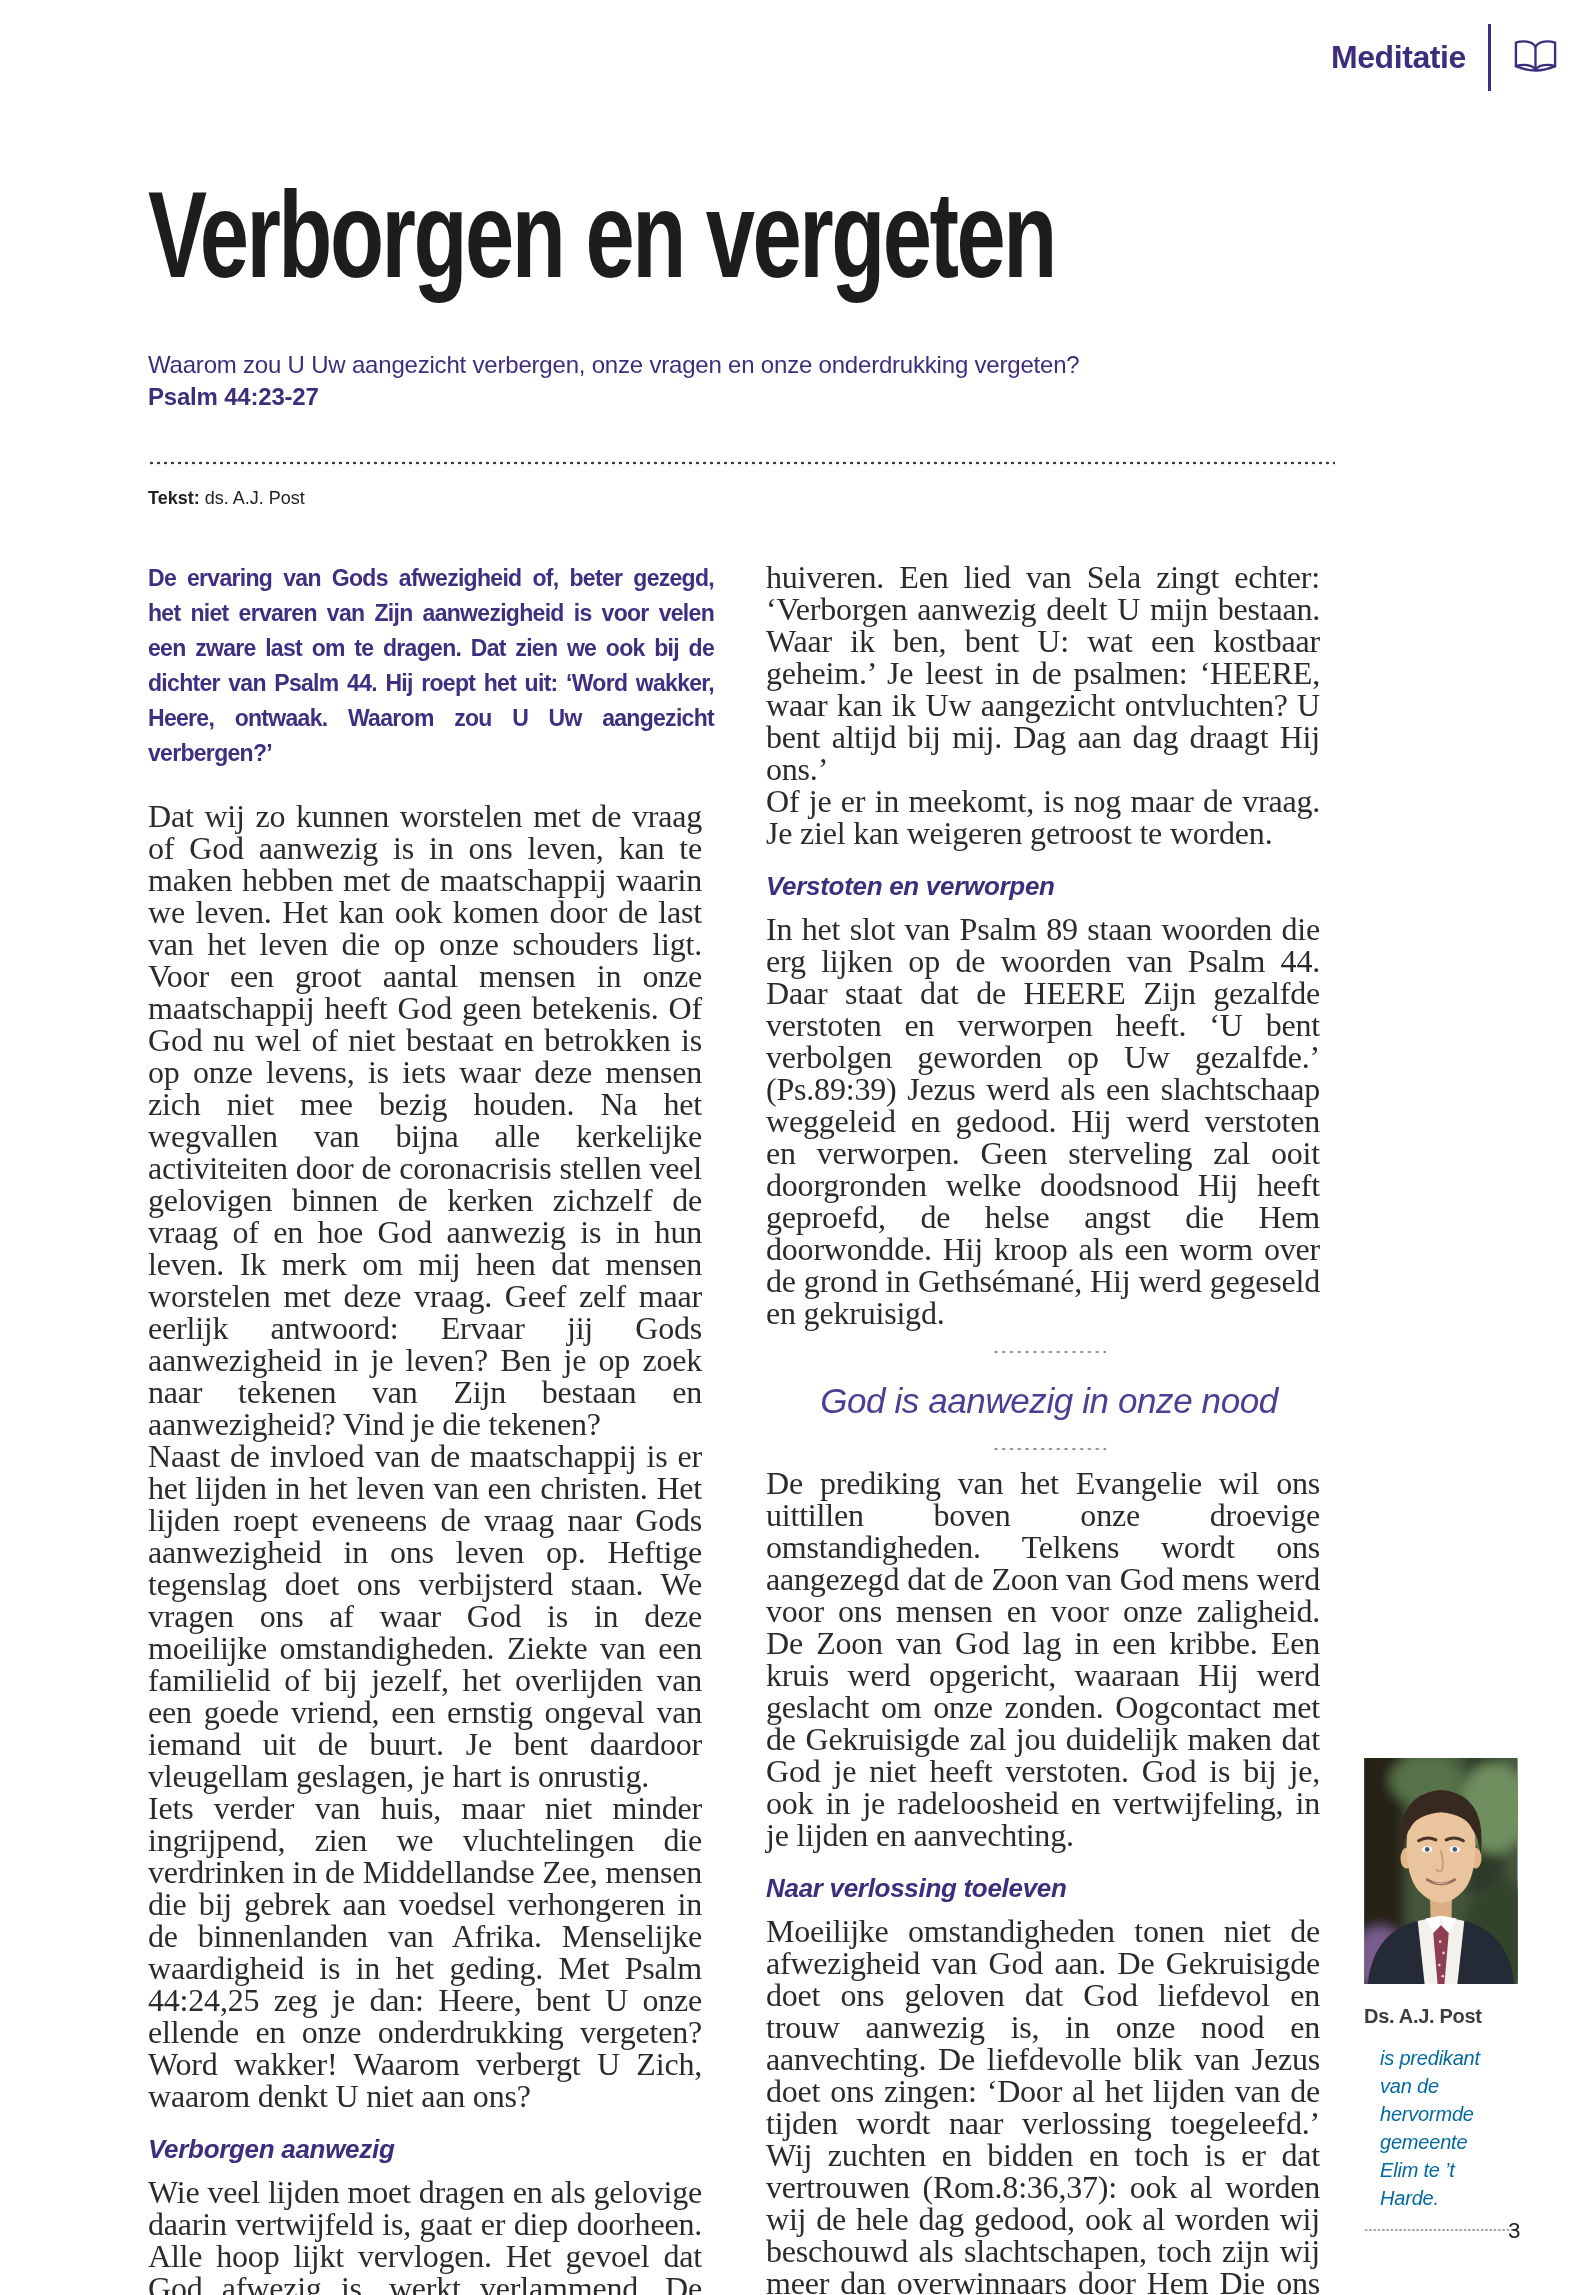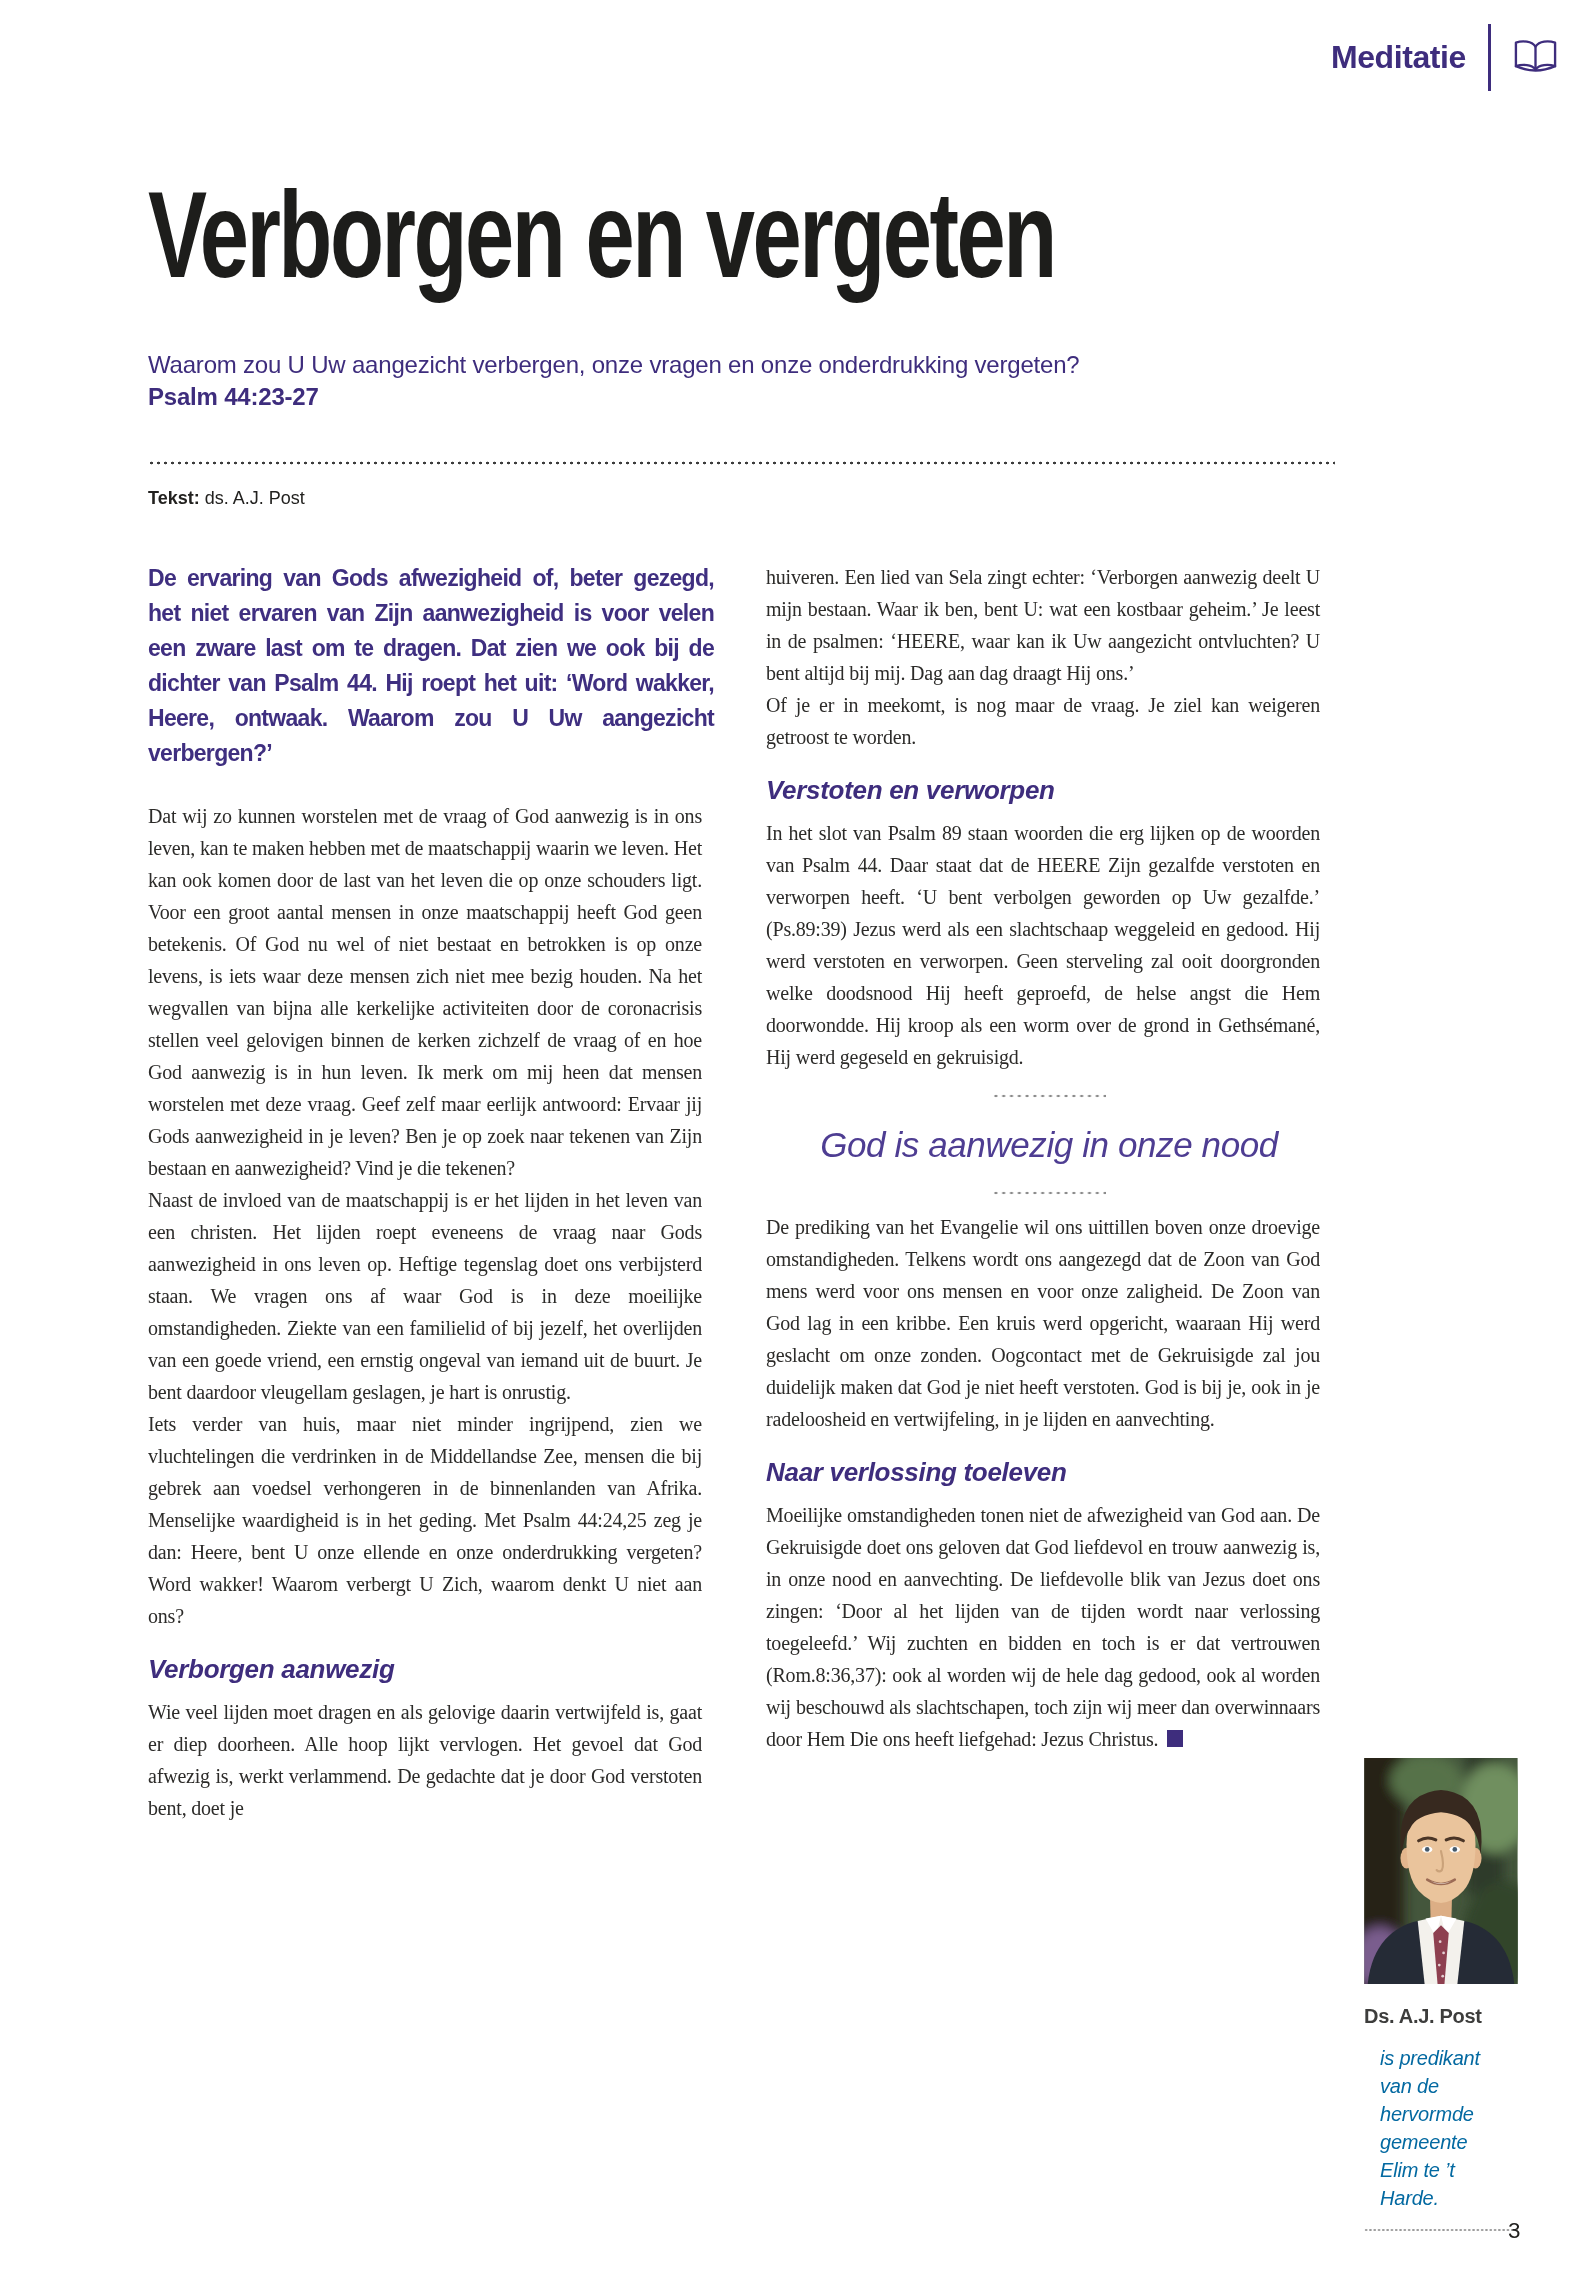--- a/index.html
+++ b/index.html
@@ -62,21 +62,21 @@
   }
   .col{width:566px;}
   .lead{
     margin:0 0 29px 0;
     font-size:23px;line-height:35px;font-weight:bold;
     color:#3f2f80;letter-spacing:-0.7px;text-align:justify;
   }
   .body-p{
     margin:0 12px 0 0;
     font-family:"Liberation Serif",serif;
-    font-size:20px;line-height:32px;color:#2c2b29;
+    font-size:32px;line-height:32px;color:#2c2b29;
     letter-spacing:-0.2px;text-align:justify;white-space:pre-line;
   }
   .sect-h{
     margin:22.4px 0 10.4px 0;
     font-size:26px;font-weight:bold;font-style:italic;
     color:#3e2d7d;letter-spacing:-0.3px;line-height:31px;
   }
   .quote-block{margin:21px 0 15.5px 0;text-align:center;}
   .quote-text{
     margin:26px auto;font-size:35px;font-style:italic;

